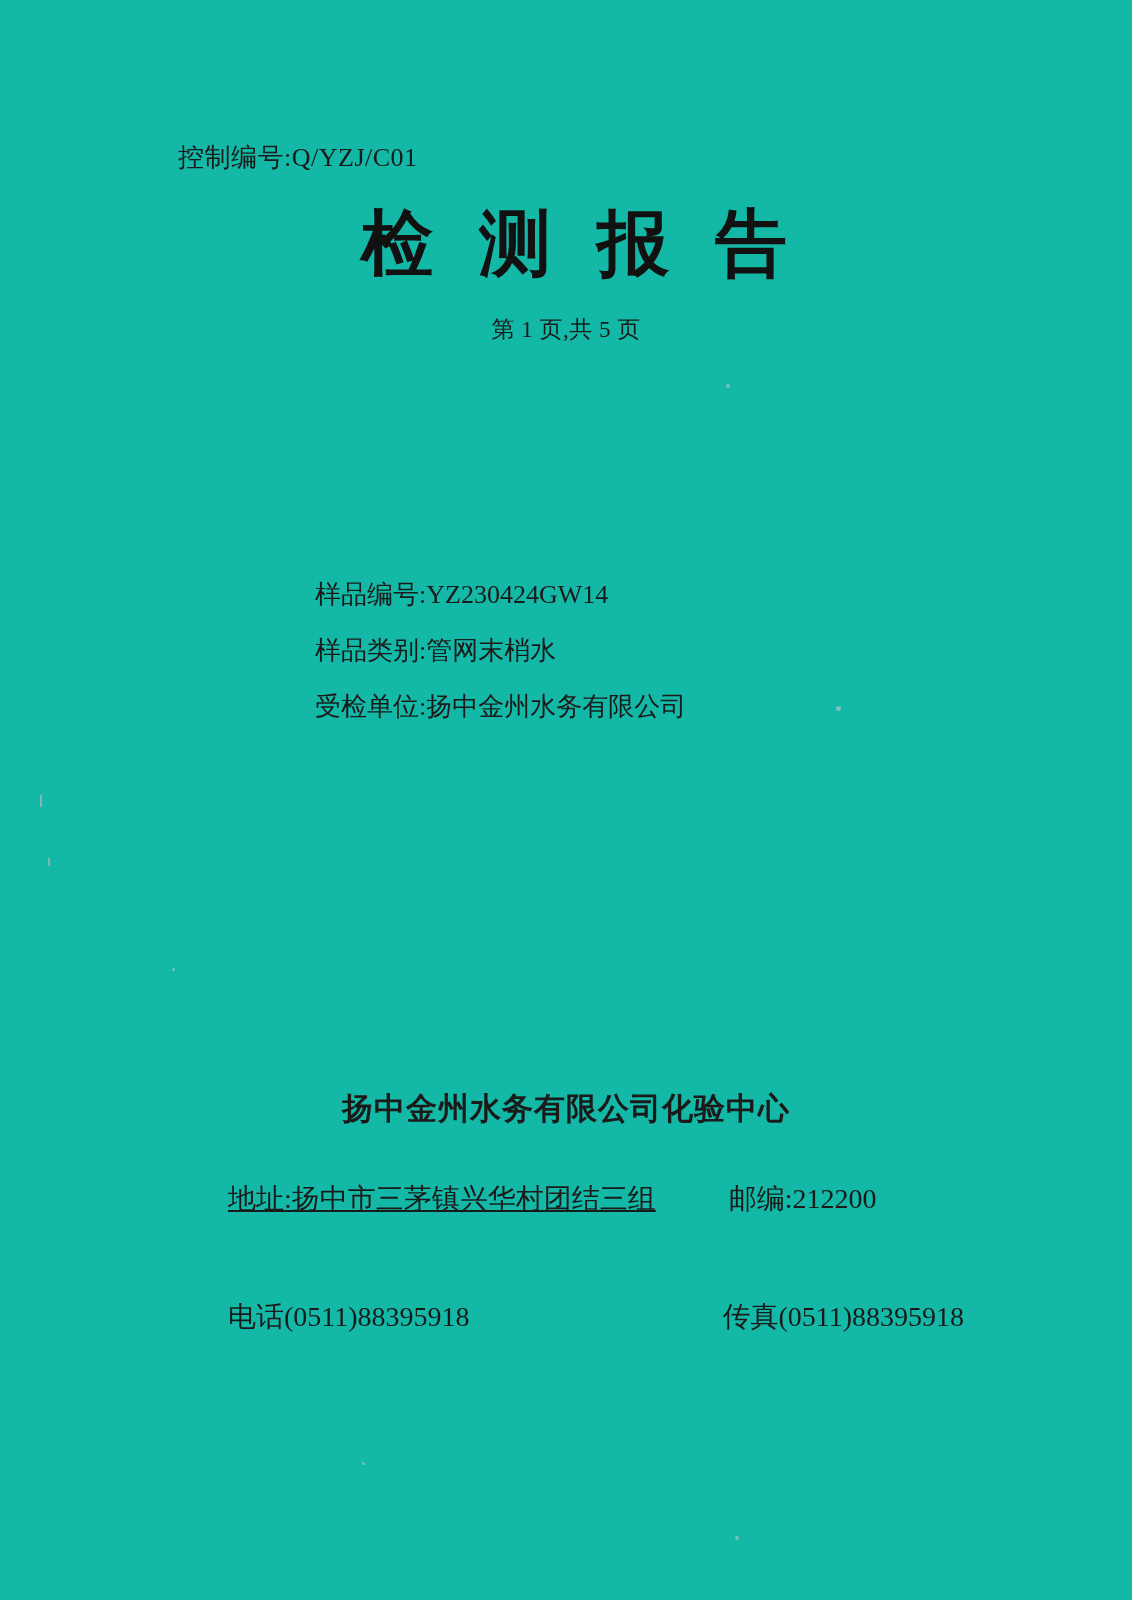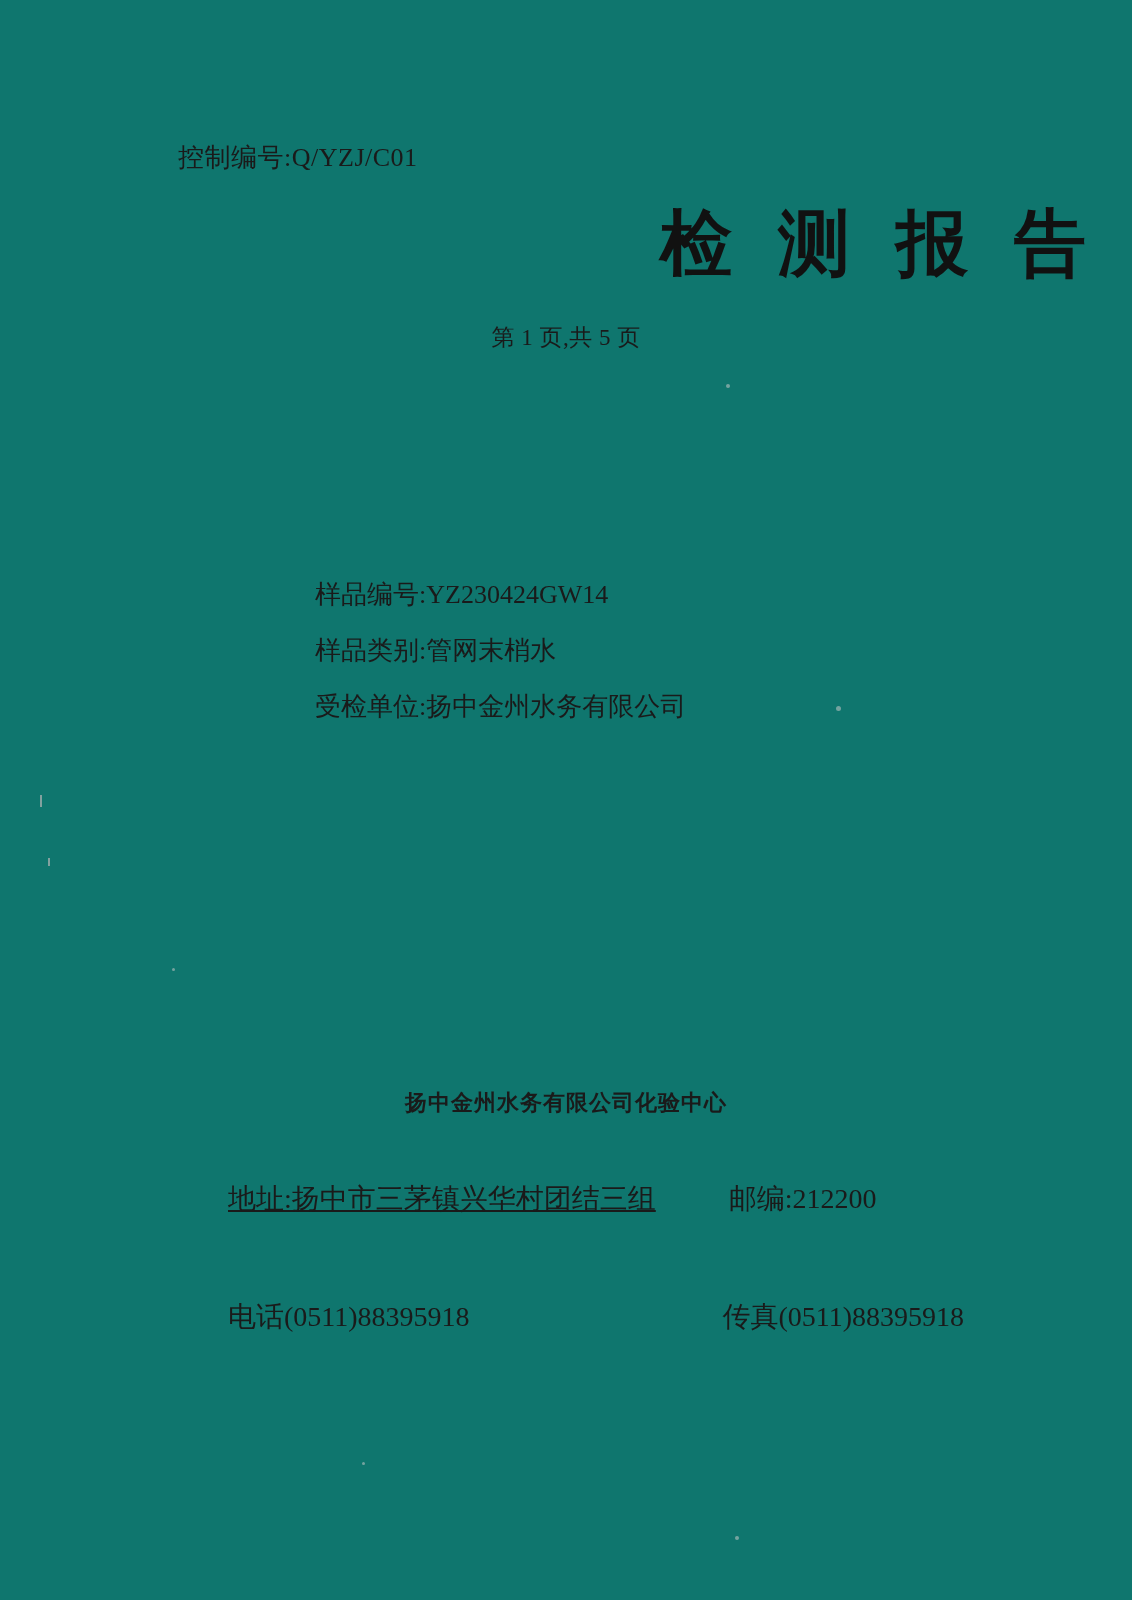--- a/index.html
+++ b/index.html
@@ -12,21 +12,21 @@
     width: 1132px;
     height: 1600px;
     position: relative;
     font-family: "Liberation Serif", "DejaVu Serif", serif;
     color: #1a1a1a;
     overflow: hidden;
   }
   .page {
     position: absolute;
     inset: 0;
-    background: #0f766e;
+    background: #14b8a6;
   }
   
   .speckle {
     position: absolute;
     background: #c9c9c9;
     border-radius: 50%;
     opacity: .55;
   }
   .control-no {
     position: absolute;
@@ -34,33 +34,33 @@
     top: 140px;
     font-size: 26px;
     letter-spacing: .5px;
     white-space: nowrap;
   }
   .doc-title {
     position: absolute;
     left: 16px;
     right: 0;
     top: 196px;
-    text-align: right;
+    text-align: center;
     font-size: 72px;
     font-weight: 700;
     letter-spacing: 46px;
     text-indent: 46px;
     font-family: "Liberation Serif", "DejaVu Serif", serif;
     color: #111;
   }
   .page-count {
     position: absolute;
     left: 0;
     right: 0;
-    top: 322px;
+    top: 314px;
     text-align: center;
     font-size: 23px;
     letter-spacing: .5px;
   }
   .fields {
     position: absolute;
     left: 315px;
     top: 567px;
     font-size: 26px;
     line-height: 56px;
@@ -68,21 +68,21 @@
   }
   .fields .field-row {
     display: block;
   }
   .org-name {
     position: absolute;
     left: 0;
     right: 0;
     top: 1088px;
     text-align: center;
-    font-size: 22px;
+    font-size: 31px;
     font-weight: 700;
     letter-spacing: 1px;
   }
   .addr-line {
     position: absolute;
     left: 228px;
     right: 180px;
     top: 1180px;
     font-size: 28px;
     white-space: nowrap;

